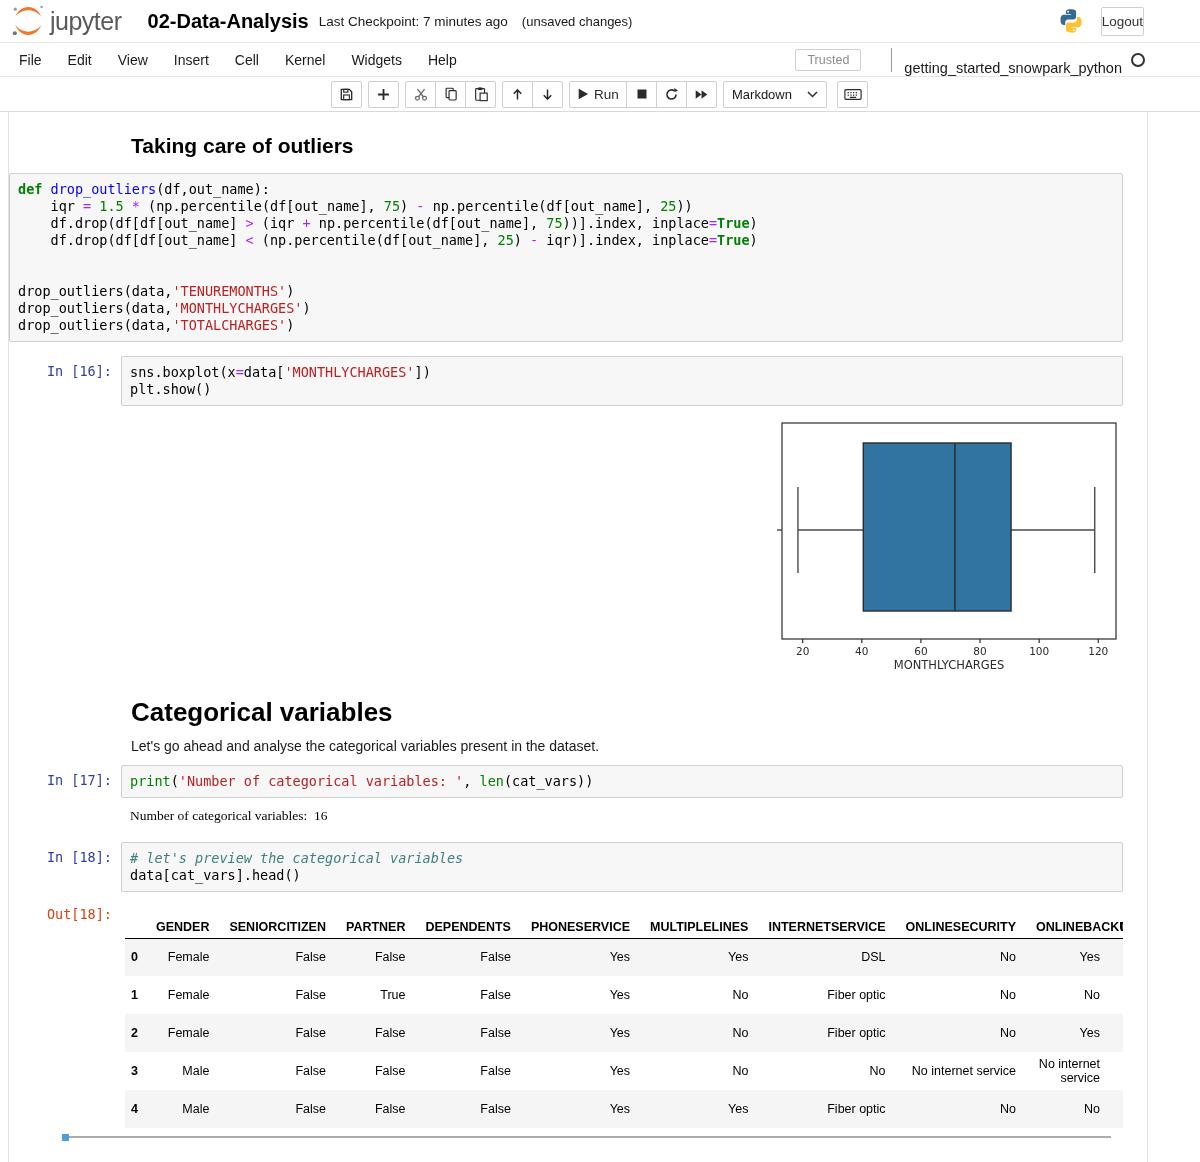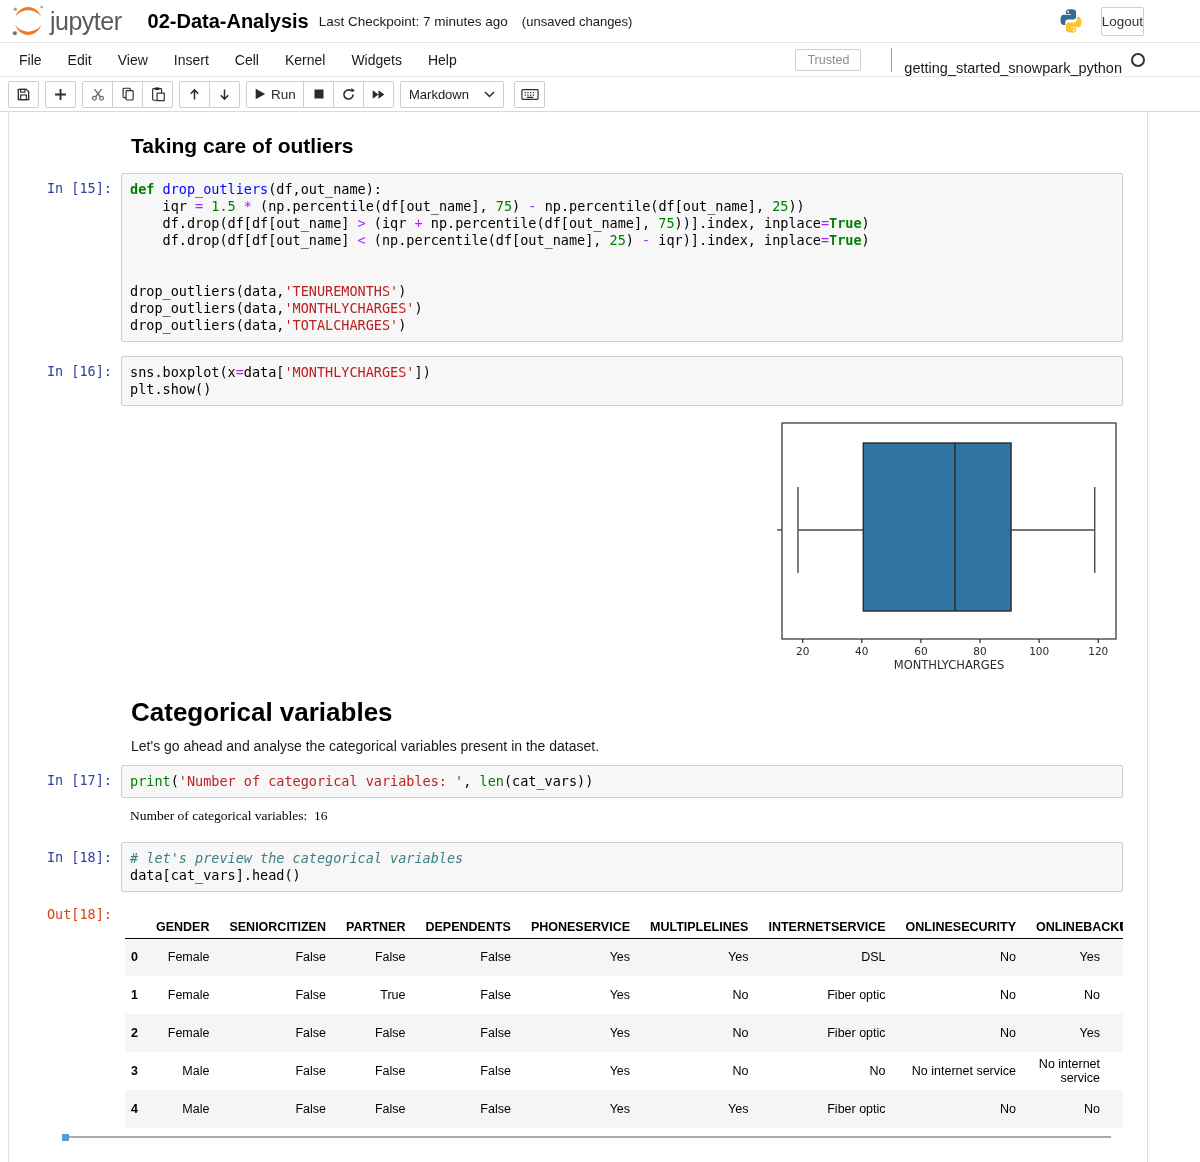--- a/index.html
+++ b/index.html
@@ -23,21 +23,21 @@
   .menu-item { font-size:14px; color:#1a1a1a; padding:8px 13px; cursor:pointer; }
   .menu-right { margin-left:auto; display:flex; align-items:center; margin-right:55px; }
   .trusted-badge { font-size:12.5px; color:#8c8c8c; border:1px solid #cfcfcf; border-radius:2px;
     padding:3px 11px; margin-right:30px; }
   .menu-divider { width:1px; height:24px; background:#9c9c9c; }
   .kernel-name { font-size:14.5px; color:#1a1a1a; margin:16px 9px 0 12px; }
   .kernel-ind { width:14px; height:14px; border:2px solid #333; border-radius:50%; display:inline-block; }
 
   
   .toolbar { display:flex; align-items:center; height:35px; padding:0 3px 0 8px;
-    border-bottom:1px solid #d9d9d9; background:#fff; }
+    border-bottom:1px solid #d9d9d9; background:#fff;justify-content:center; }
   .btn-group { display:flex; margin-right:6px; }
   .tb-btn { width:31px; height:27px; background:#fff; border:1px solid #cfcfcf; display:flex;
     align-items:center; justify-content:center; cursor:pointer; margin-left:-1px; color:#2b2b2b; }
   .btn-group .tb-btn:first-child { margin-left:0; border-radius:2px 0 0 2px; }
   .btn-group .tb-btn:last-child { border-radius:0 2px 2px 0; }
   .btn-group .tb-btn:only-child { border-radius:2px; }
   .tb-btn.run { width:58px; gap:5px; font-size:13.5px; }
   .cell-type-select { display:flex; align-items:center; justify-content:space-between; width:104px;
     height:27px; border:1px solid #cfcfcf; border-radius:2px; background:#fff; font-size:13px;
     padding:0 8px; margin-right:10px; cursor:pointer; color:#1a1a1a; }
@@ -235,21 +235,20 @@
   </div>
 </div>
 
 <div class="notebook">
 
   <div class="md-content">
     <div class="md-h2">Taking care of outliers</div>
   </div>
 
   <div class="cell">
-    <div class="prompt in">In [15]:</div>
     <div class="cell-content">
       <div class="input-box">
         <div>
             <div class="code-line"><span class="tok-k">def</span><span class="tok-p"> </span><span class="tok-f">drop_outliers</span><span class="tok-p">(df,out_name):</span></div>
             <div class="code-line"><span class="tok-p">    iqr </span><span class="tok-o">=</span><span class="tok-p"> </span><span class="tok-n">1.5</span><span class="tok-p"> </span><span class="tok-o">*</span><span class="tok-p"> (np.percentile(df[out_name], </span><span class="tok-n">75</span><span class="tok-p">) </span><span class="tok-o">-</span><span class="tok-p"> np.percentile(df[out_name], </span><span class="tok-n">25</span><span class="tok-p">))</span></div>
             <div class="code-line"><span class="tok-p">    df.drop(df[df[out_name] </span><span class="tok-o">&gt;</span><span class="tok-p"> (iqr </span><span class="tok-o">+</span><span class="tok-p"> np.percentile(df[out_name], </span><span class="tok-n">75</span><span class="tok-p">))].index, inplace</span><span class="tok-o">=</span><span class="tok-k">True</span><span class="tok-p">)</span></div>
             <div class="code-line"><span class="tok-p">    df.drop(df[df[out_name] </span><span class="tok-o">&lt;</span><span class="tok-p"> (np.percentile(df[out_name], </span><span class="tok-n">25</span><span class="tok-p">) </span><span class="tok-o">-</span><span class="tok-p"> iqr)].index, inplace</span><span class="tok-o">=</span><span class="tok-k">True</span><span class="tok-p">)</span></div>
             <div class="code-line">&nbsp;</div>
             <div class="code-line">&nbsp;</div>
             <div class="code-line"><span class="tok-p">drop_outliers(data,</span><span class="tok-s">'TENUREMONTHS'</span><span class="tok-p">)</span></div>

